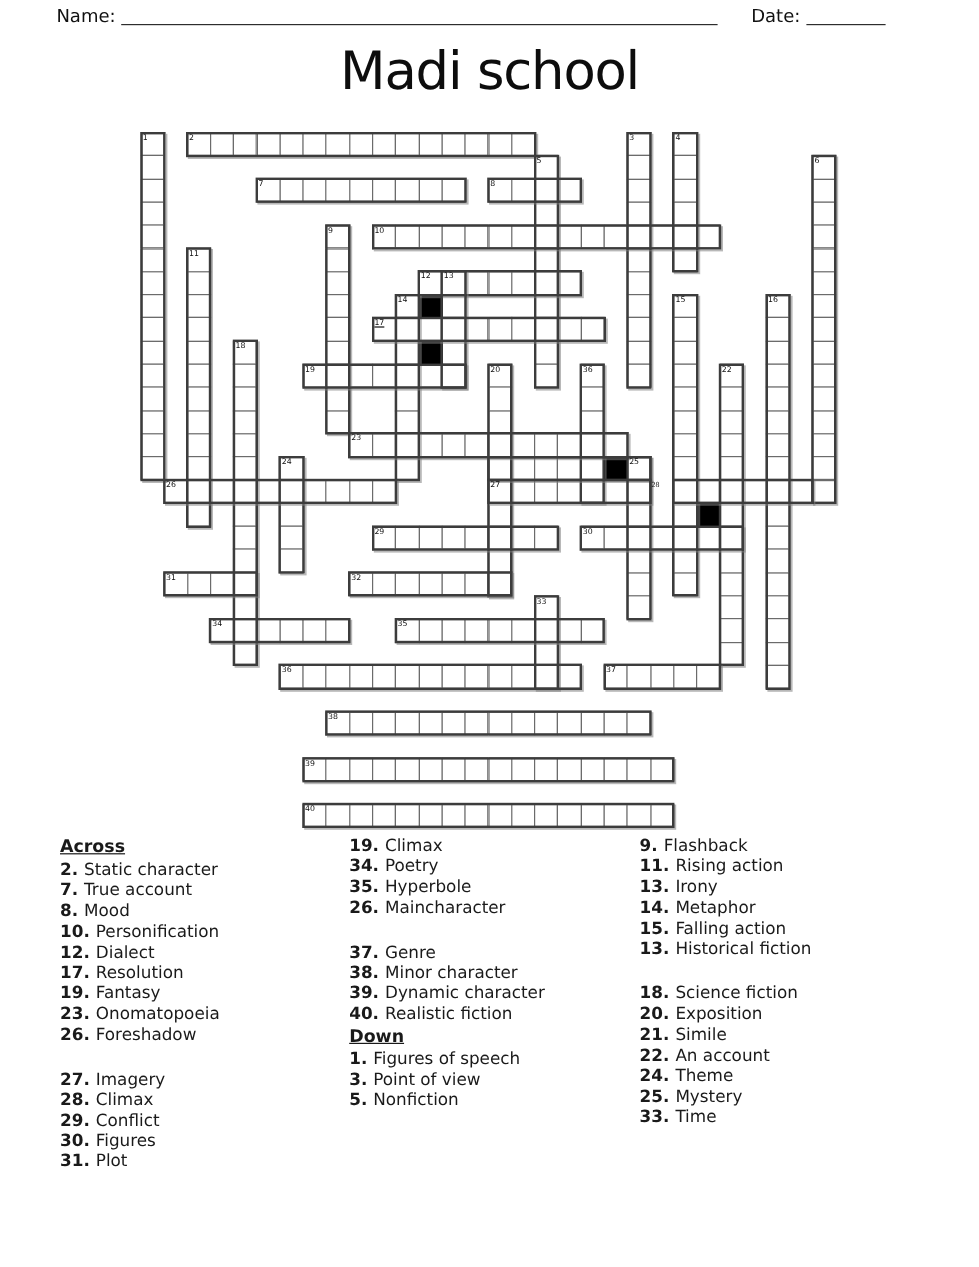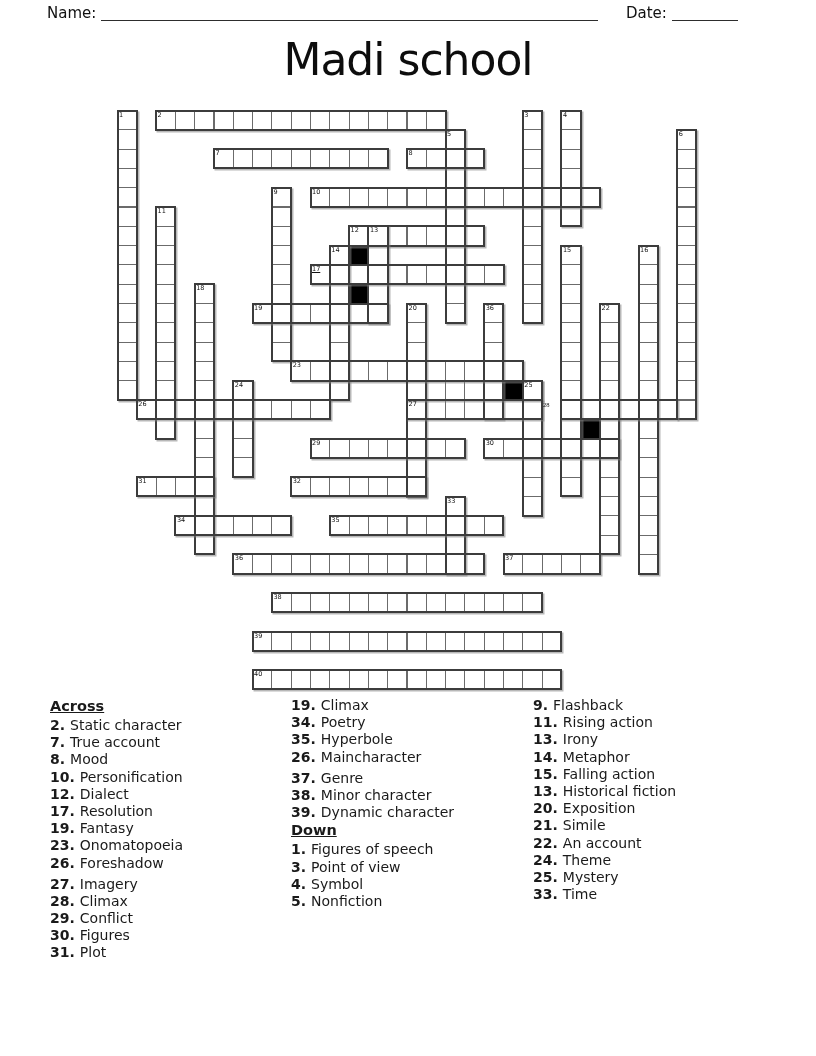--- a/index.html
+++ b/index.html
@@ -40,21 +40,21 @@
   
   .clue-col{position:absolute;top:697px;width:240px;}
   #clue-col-0{left:50px;}
   #clue-col-1{left:291px;}
   #clue-col-2{left:533px;}
   .clue-header{
     font-size:14.5px;font-weight:bold;text-decoration:underline;
     height:20px;line-height:18px;color:#1a1a1a;
   }
   .clue{font-size:14px;height:17.2px;line-height:17.2px;white-space:nowrap;color:#1a1a1a;}
-  .clue.gap{margin-top:4px;}
+  .clue.gap{margin-top:20px;}
   .clue b{margin-right:5px;font-weight:bold;}
 </style>
 </head>
 <body>
 
 <div id="page">
 
   <span id="name-label" class="hdr-label">Name:</span>
   <span id="name-line" class="hdr-line"></span>
   <span id="date-label" class="hdr-label">Date:</span>
@@ -562,33 +562,34 @@
       <div class="clue"><b>31.</b><span>Plot</span></div>
     </div>
   <div id="clue-col-1" class="clue-col">
       <div class="clue"><b>19.</b><span>Climax</span></div>
       <div class="clue"><b>34.</b><span>Poetry</span></div>
       <div class="clue"><b>35.</b><span>Hyperbole</span></div>
       <div class="clue"><b>26.</b><span>Maincharacter</span></div>
       <div class="clue gap"><b>37.</b><span>Genre</span></div>
       <div class="clue"><b>38.</b><span>Minor character</span></div>
       <div class="clue"><b>39.</b><span>Dynamic character</span></div>
+      <div class="clue"><b>40.</b><span>Realistic fiction</span></div>
       <div class="clue-header">Down</div>
       <div class="clue"><b>1.</b><span>Figures of speech</span></div>
       <div class="clue"><b>3.</b><span>Point of view</span></div>
-      <div class="clue"><b>4.</b><span>Symbol</span></div>
       <div class="clue"><b>5.</b><span>Nonfiction</span></div>
     </div>
   <div id="clue-col-2" class="clue-col">
       <div class="clue"><b>9.</b><span>Flashback</span></div>
       <div class="clue"><b>11.</b><span>Rising action</span></div>
       <div class="clue"><b>13.</b><span>Irony</span></div>
       <div class="clue"><b>14.</b><span>Metaphor</span></div>
       <div class="clue"><b>15.</b><span>Falling action</span></div>
       <div class="clue"><b>13.</b><span>Historical fiction</span></div>
+      <div class="clue gap"><b>18.</b><span>Science fiction</span></div>
       <div class="clue"><b>20.</b><span>Exposition</span></div>
       <div class="clue"><b>21.</b><span>Simile</span></div>
       <div class="clue"><b>22.</b><span>An account</span></div>
       <div class="clue"><b>24.</b><span>Theme</span></div>
       <div class="clue"><b>25.</b><span>Mystery</span></div>
       <div class="clue"><b>33.</b><span>Time</span></div>
     </div>
 
 </div>
 

